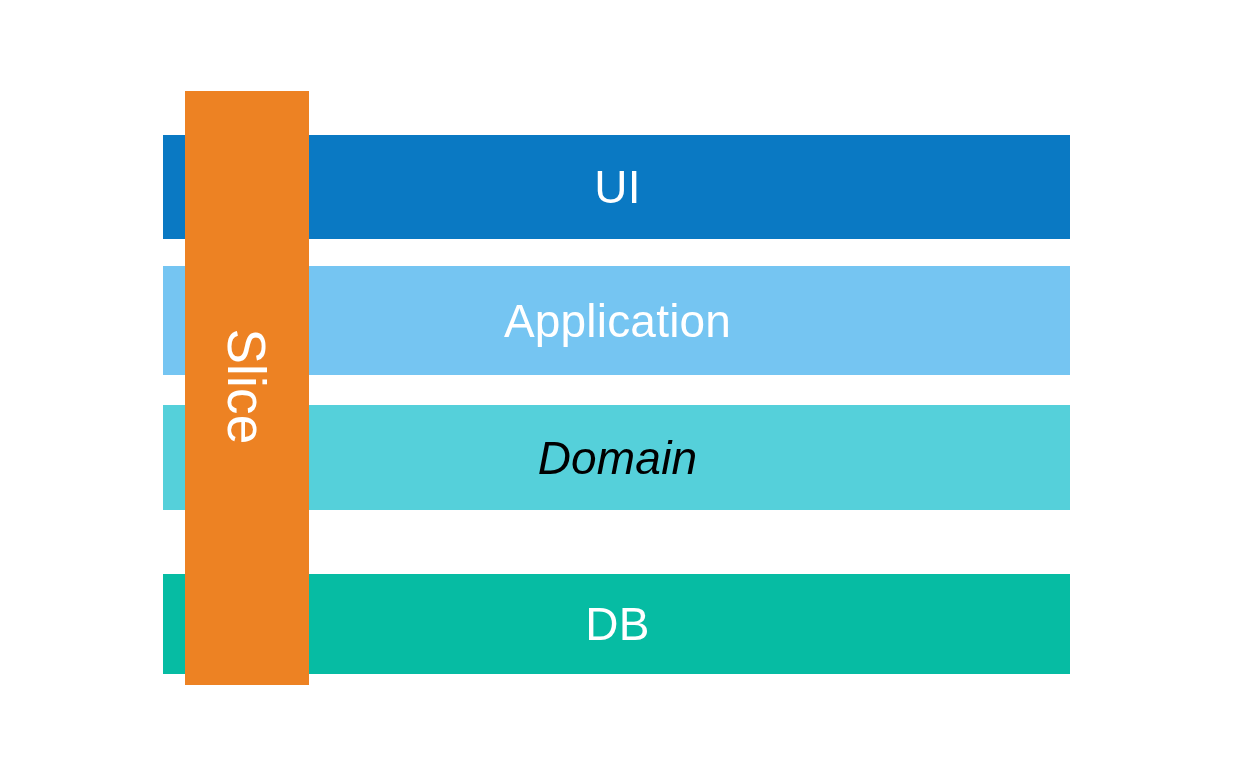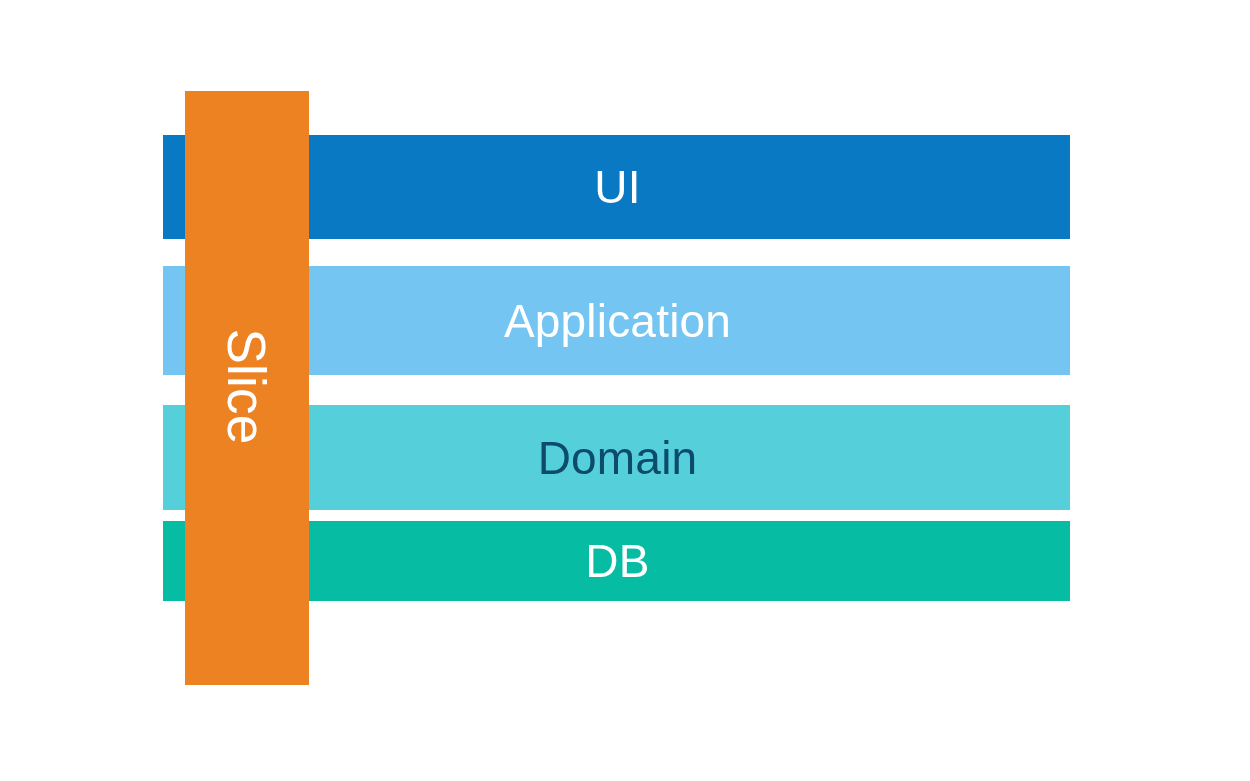--- a/index.html
+++ b/index.html
@@ -41,21 +41,21 @@
     line-height: 1;
     letter-spacing: 0.2px;
     white-space: nowrap;
     position: relative;
     left: 1px;
   }
 
   #layer-bar-ui       { top: 135px; height: 104px; background: #0A79C3; }
   #layer-bar-app      { top: 266px; height: 109px; background: #75C5F2; }
   #layer-bar-domain   { top: 405px; height: 105px; background: #55D0DA; }
-  #layer-bar-db       { top: 521px; height: 80px; background: #06BCA3; }
+  #layer-bar-db       { top: 574px; height: 100px; background: #06BCA3; }
 
   
   #slice-bar {
     position: absolute;
     left: 185px;
     top: 91px;
     width: 124px;
     height: 594px;
     background: #ED8223;
     display: flex;
@@ -85,21 +85,21 @@
 
   <div class="layer-bar" id="layer-bar-ui" style="background: rgb(10, 121, 195);">
     <span class="layer-label" style="color: rgb(255, 255, 255);">UI</span>
   </div>
 
   <div class="layer-bar" id="layer-bar-app" style="background: rgb(117, 197, 242);">
     <span class="layer-label" style="color: rgb(255, 255, 255);">Application</span>
   </div>
 
   <div class="layer-bar" id="layer-bar-domain" style="background: rgb(85, 208, 218);">
-    <span class="layer-label" style="color: #0c4a6e;">Domain</span>
+    <span class="layer-label" style="color: #000000; font-style: italic;">Domain</span>
   </div>
 
   <div class="layer-bar" id="layer-bar-db" style="background: rgb(6, 188, 163);">
     <span class="layer-label" style="color: rgb(255, 255, 255);">DB</span>
   </div>
 
   <div id="slice-bar" style="background: rgb(237, 130, 35);">
     <span id="slice-label" style="color: rgb(255, 255, 255);">Slice</span>
   </div>
 

